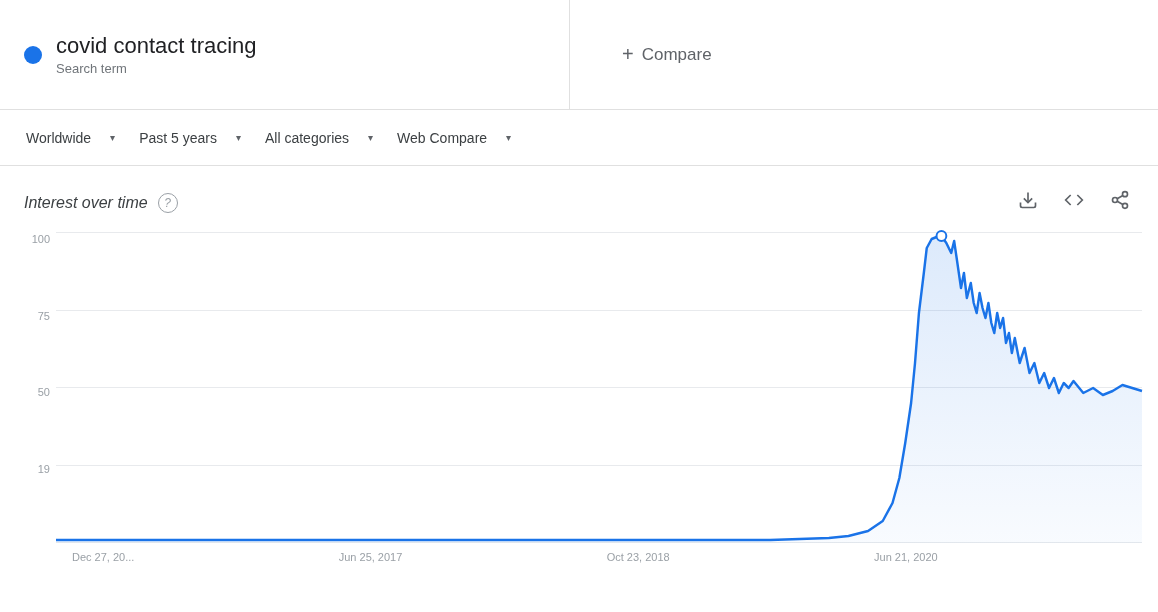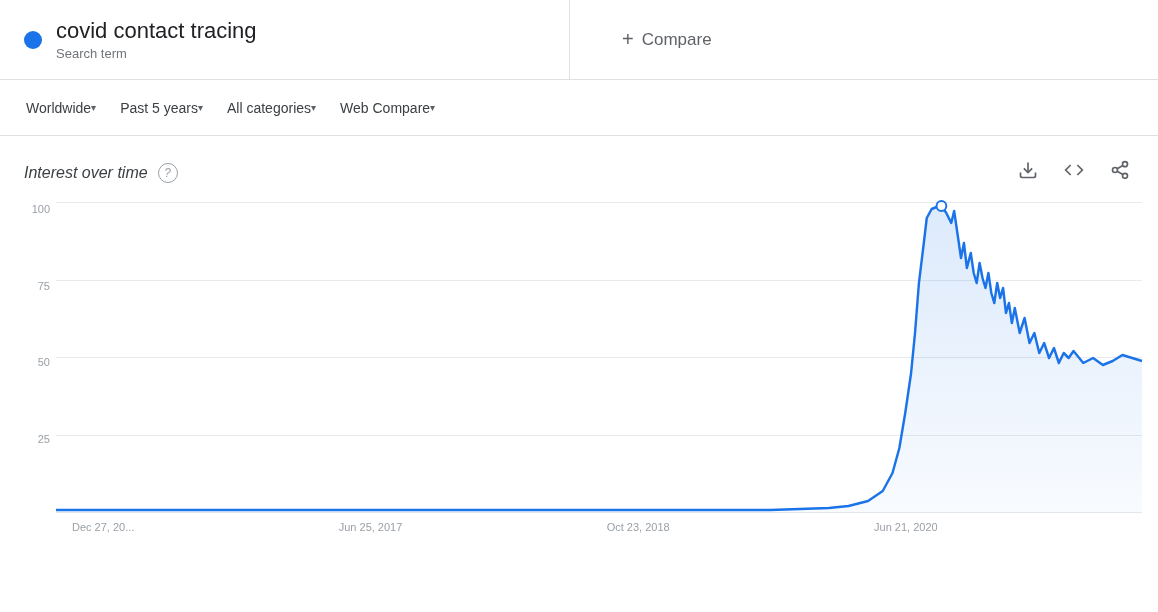--- a/index.html
+++ b/index.html
@@ -3,21 +3,21 @@
   <meta charset="utf-8">
   <style>
     * { box-sizing: border-box; margin: 0; padding: 0; }
     body { font-family: Arial, sans-serif; background: #fff; color: #333; width: 1158px; height: 612px; overflow: hidden; }
 
     
     .header {
       display: flex;
       align-items: stretch;
       border-bottom: 1px solid #e0e0e0;
-      height: 80px;
+      height: 110px;
     }
     .search-term-panel {
       display: flex;
       align-items: center;
       padding: 20px 24px;
       flex: 0 0 570px;
       border-right: 1px solid #e0e0e0;
       gap: 14px;
     }
     .blue-dot {
@@ -59,21 +59,21 @@
       display: flex;
       align-items: center;
       padding: 0 16px;
       height: 56px;
       border-bottom: 1px solid #e0e0e0;
       gap: 4px;
     }
     .filter-btn {
       display: flex;
       align-items: center;
-      gap: 0;
+      gap: 19px;
       padding: 8px 10px;
       font-size: 14px;
       color: #3c4043;
       cursor: pointer;
       background: none;
       border: none;
       border-radius: 4px;
     }
     .chevron {
       font-size: 10px;
@@ -258,21 +258,21 @@
           <line x1="15.41" y1="6.51" x2="8.59" y2="10.49"></line>
         </svg>
       </span>
     </div>
   </div>
 
   <div class="chart-container">
 
     <div class="y-axis">
       <div class="y-label"></div>
-      <div class="y-label">25</div>
+      <div class="y-label">19</div>
       <div class="y-label">50</div>
       <div class="y-label">75</div>
       <div class="y-label">100</div>
     </div>
 
     <div class="chart-area">
 
       <div class="grid-line" style="bottom: 0%"></div>
       <div class="grid-line" style="bottom: 25%"></div>
       <div class="grid-line" style="bottom: 50%"></div>

